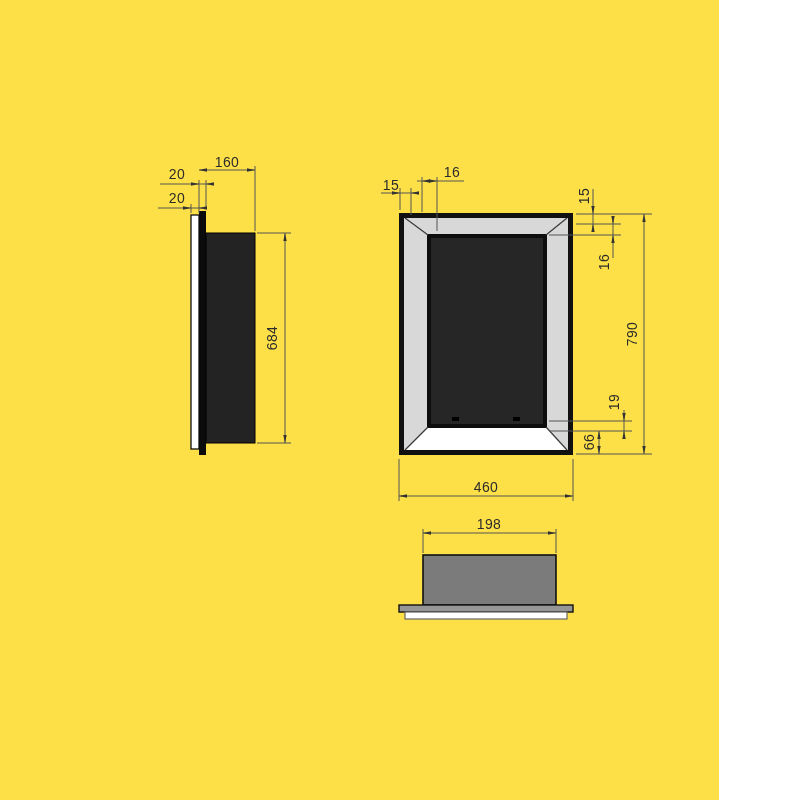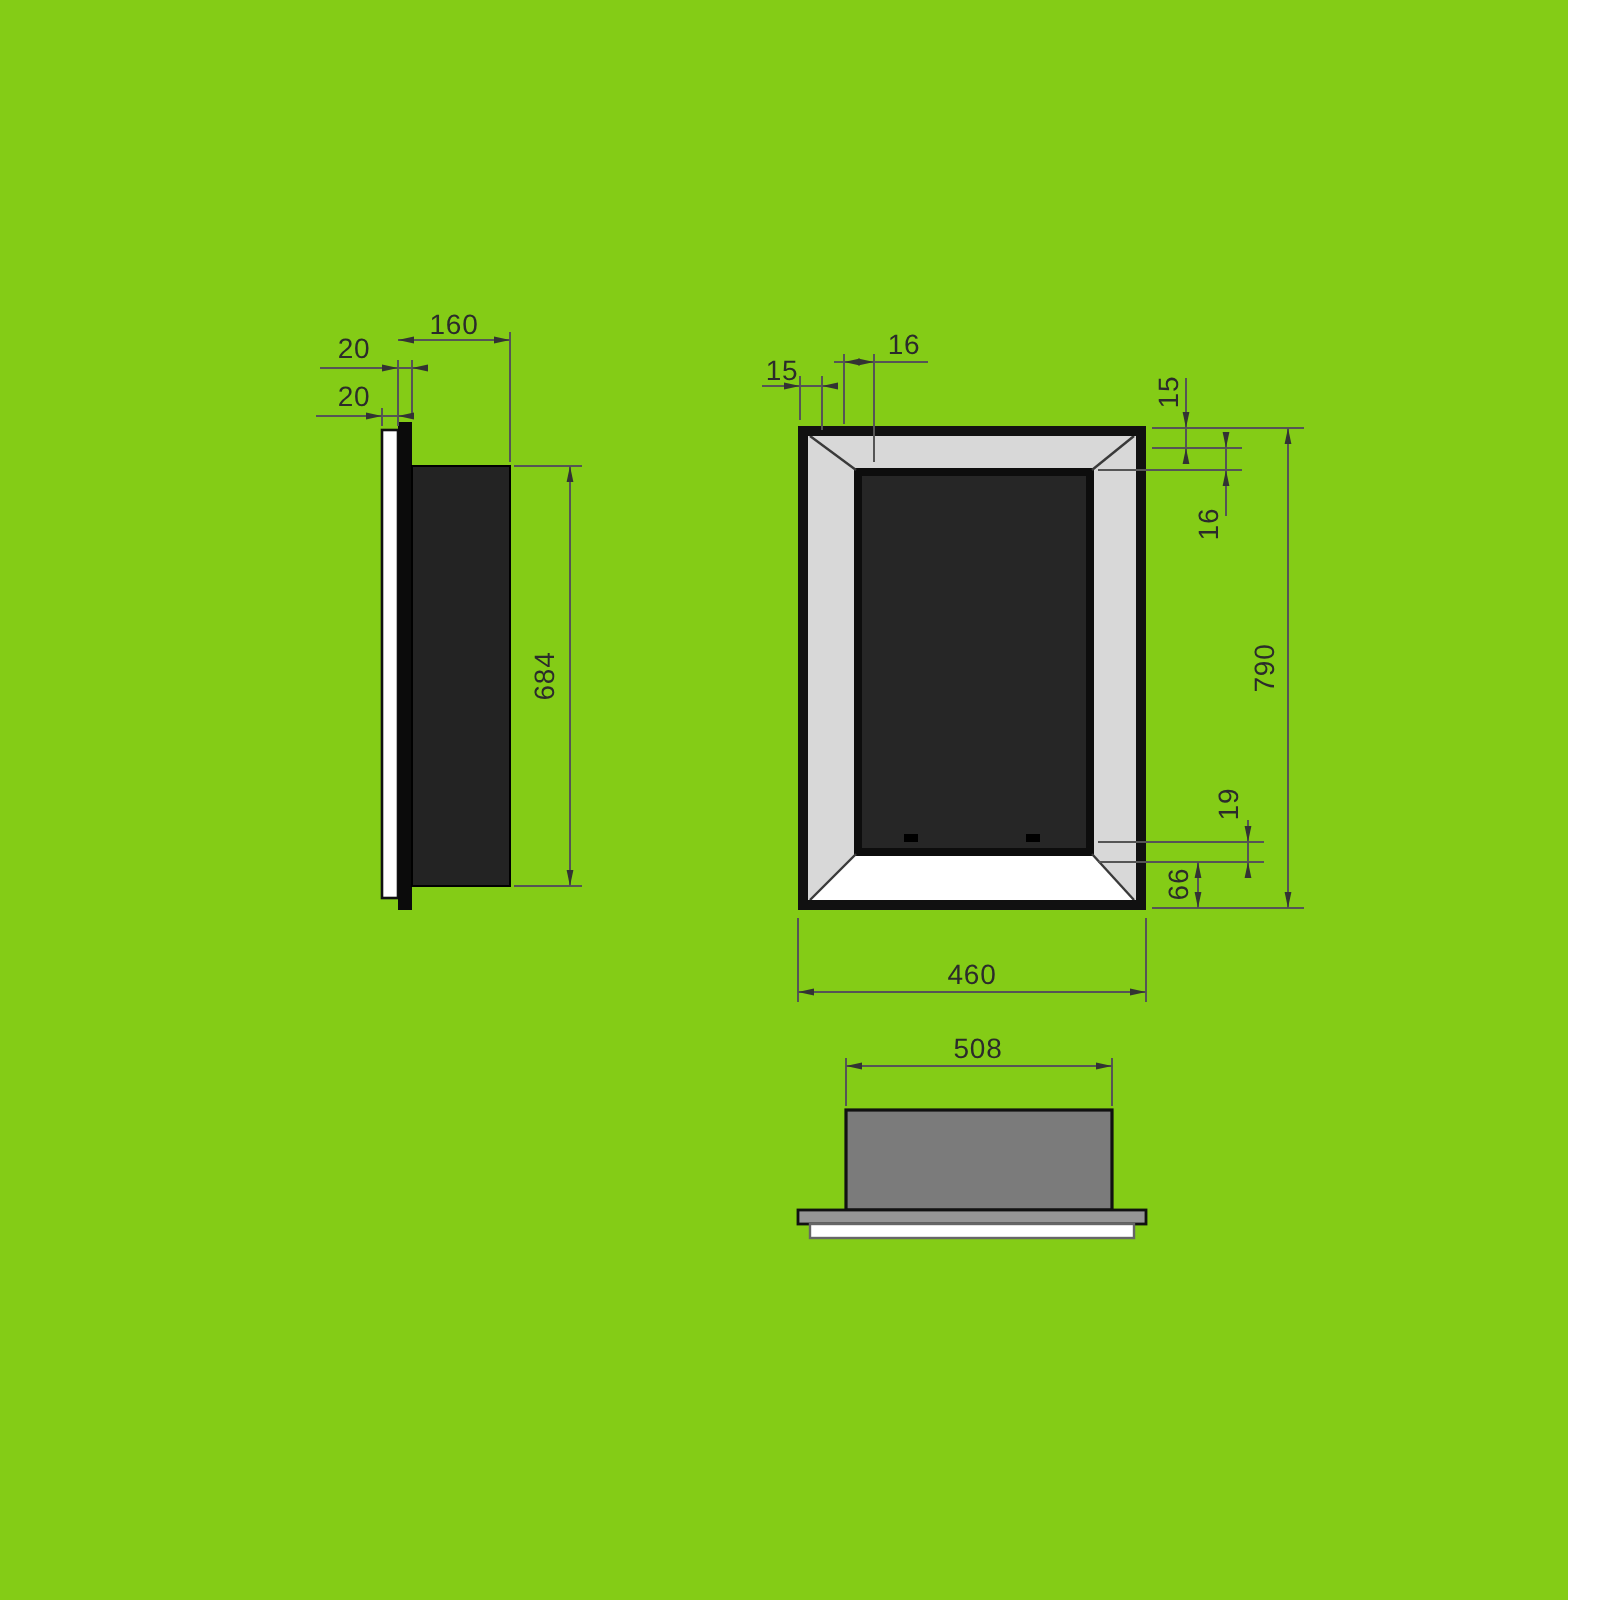--- a/index.html
+++ b/index.html
@@ -1,16 +1,16 @@
 <!DOCTYPE html>
 <html><head>
 <meta charset="utf-8">
 <style>
   html,body{margin:0;padding:0;background:#ffffff;}
-  #canvas{position:relative;width:784px;height:800px;background:#84cc16;overflow:hidden;
+  #canvas{position:relative;width:719px;height:800px;background:#fde047;overflow:hidden;
           font-family:"Liberation Sans", sans-serif;}
   #linework{position:absolute;left:0;top:0;}
   .dim-label{position:absolute;font-size:14px;color:#2b2b2b;letter-spacing:0.4px;
              white-space:nowrap;transform:translate(-50%,-50%);line-height:1;}
   .dim-label.v{transform:translate(-50%,-50%) rotate(-90deg);}
 </style>
 </head>
 <body>
 
 <div id="canvas">
@@ -136,15 +136,15 @@
 
   <div class="dim-label" style="left:391px;top:185px;">15</div>
   <div class="dim-label" style="left:452px;top:172px;">16</div>
   <div class="dim-label v" style="left:584px;top:196px;">15</div>
   <div class="dim-label v" style="left:604px;top:262px;">16</div>
   <div class="dim-label v" style="left:632px;top:334px;">790</div>
   <div class="dim-label v" style="left:614px;top:402px;">19</div>
   <div class="dim-label v" style="left:589px;top:442px;">66</div>
   <div class="dim-label" style="left:486px;top:487px;">460</div>
 
-  <div class="dim-label" style="left:489px;top:524px;">508</div>
+  <div class="dim-label" style="left:489px;top:524px;">198</div>
 
 </div>
 
 </body></html>

